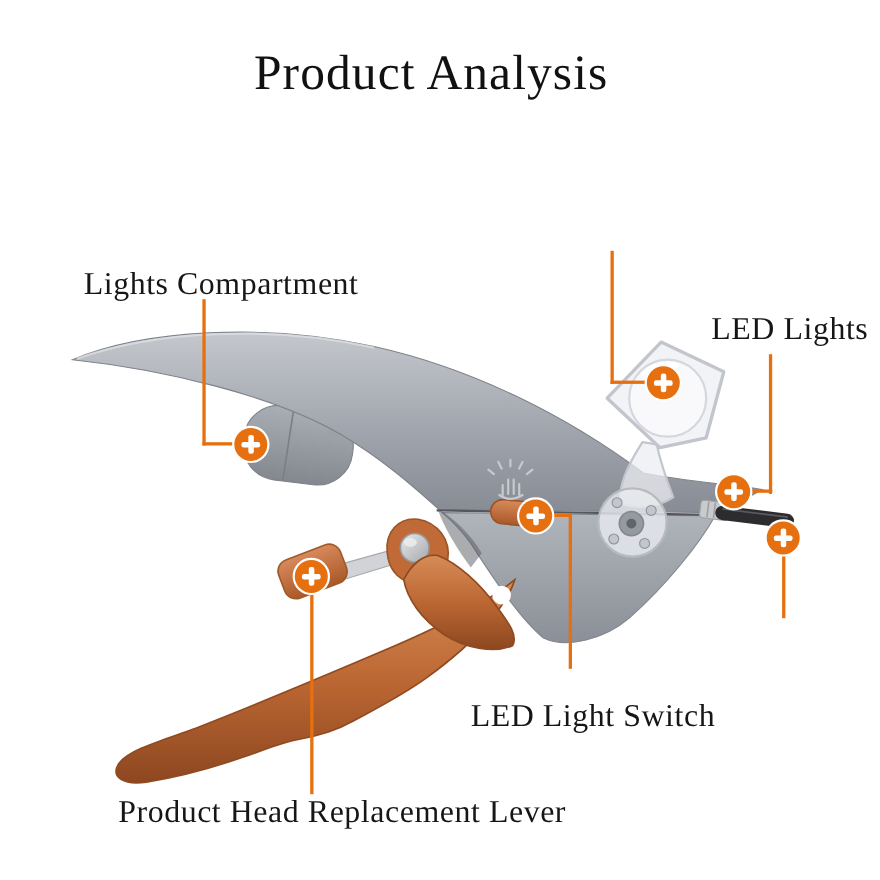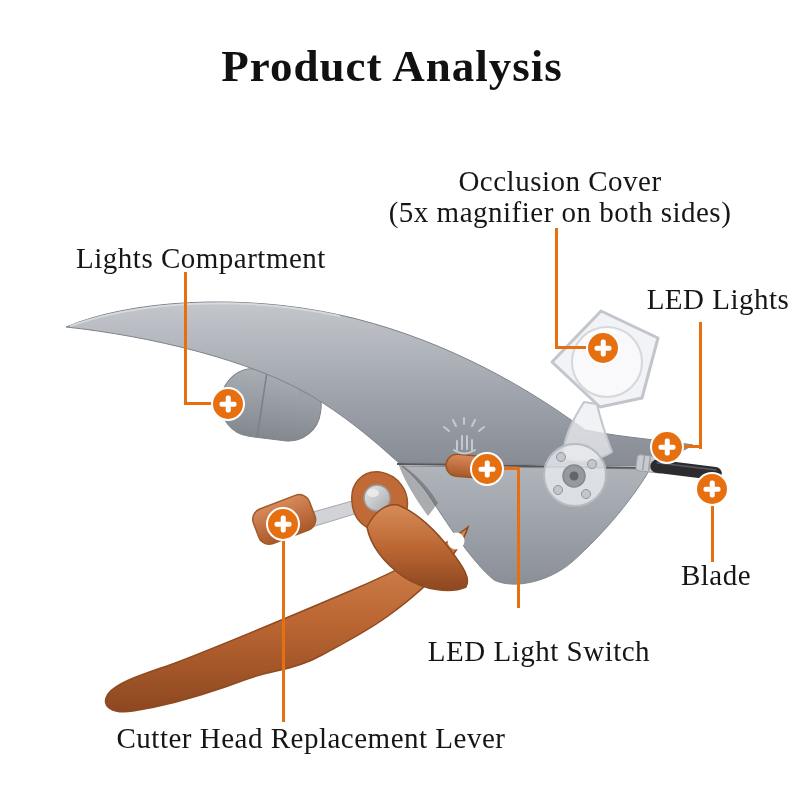--- a/index.html
+++ b/index.html
@@ -7,21 +7,21 @@
     --ink:#161616;
   }
   html,body{margin:0;padding:0;}
   body{
     width:800px;height:800px;background:#ffffff;position:relative;overflow:hidden;
     font-family:"Liberation Serif", serif;color:var(--ink);
   }
   .stage{position:absolute;inset:0;}
   .page-title{
     position:absolute;left:142px;top:40px;width:500px;text-align:center;
-    font-size:45px;font-weight:700;letter-spacing:1px;color:#111;
+    font-size:45px;font-weight:400;letter-spacing:1px;color:#111;
   }
   .label{
     position:absolute;text-align:center;font-size:29px;line-height:1.06;
     letter-spacing:.5px;color:var(--ink);white-space:nowrap;
   }
   .label.two-line{white-space:normal;}
   .lbl-occlusion{left:330px;top:166px;width:460px;}
   .lbl-battery{left:40px;top:243px;width:322px;}
   .lbl-led{left:630px;top:284px;width:176px;}
   .lbl-blade{left:651px;top:560px;width:130px;}
@@ -163,29 +163,24 @@
          C 416 512 436 530 452 552
          C 463 567 471 578 466 587
          C 450 594 424 590 404 577
          C 383 563 370 544 367 527
          C 374 513 385 503 398 505 Z" fill="url(#gradGrip)" stroke="#8f4a20" stroke-width="1.5"></path>
     <circle cx="456" cy="541" r="8.5" fill="#ffffff"></circle>
   </svg>
 
   <div class="page-title">Product Analysis</div>
 
-  <div class="label two-line lbl-occlusion">
-    <div>Occlusion Cover</div>
-    <div>(5x magnifier on both sides)</div>
-  </div>
   <div class="label lbl-battery">Lights Compartment</div>
   <div class="label lbl-led">LED Lights</div>
-  <div class="label lbl-blade">Blade</div>
   <div class="label lbl-switch">LED Light Switch</div>
-  <div class="label lbl-cutter">Cutter Head Replacement Lever</div>
+  <div class="label lbl-cutter">Product Head Replacement Lever</div>
 
   <div class="ann-line" style="left:555px;top:228px;width:3px;height:121px;"></div>
   <div class="ann-line" style="left:555px;top:346px;width:38px;height:3px;"></div>
   <div class="ann-line" style="left:184px;top:272px;width:3px;height:133px;"></div>
   <div class="ann-line" style="left:184px;top:402px;width:33px;height:3px;"></div>
   <div class="ann-line" style="left:699px;top:322px;width:3px;height:127px;"></div>
   <div class="ann-line" style="left:681px;top:445px;width:21px;height:3px;"></div>
   <div class="ann-line" style="left:711px;top:502px;width:3px;height:60px;"></div>
   <div class="ann-line" style="left:500px;top:467px;width:20px;height:3px;"></div>
   <div class="ann-line" style="left:517px;top:467px;width:3px;height:141px;"></div>

